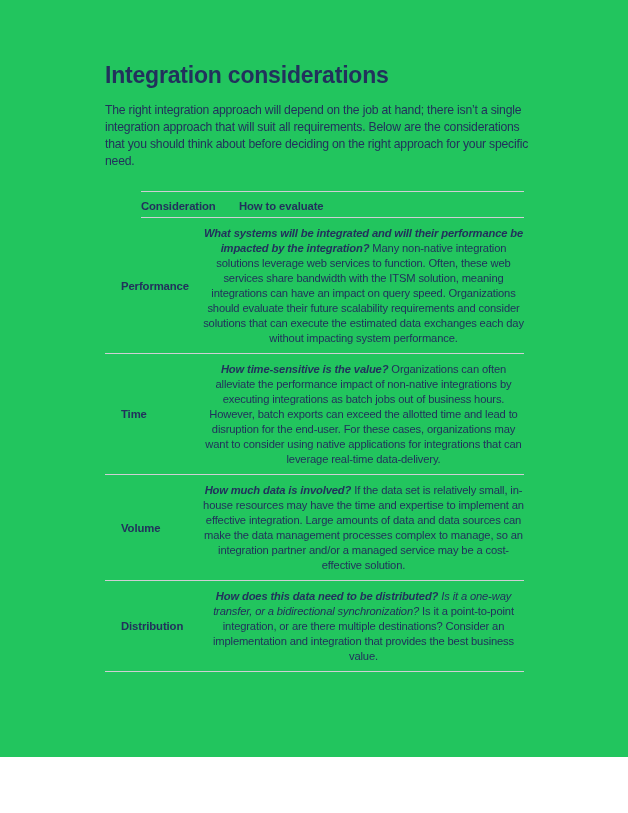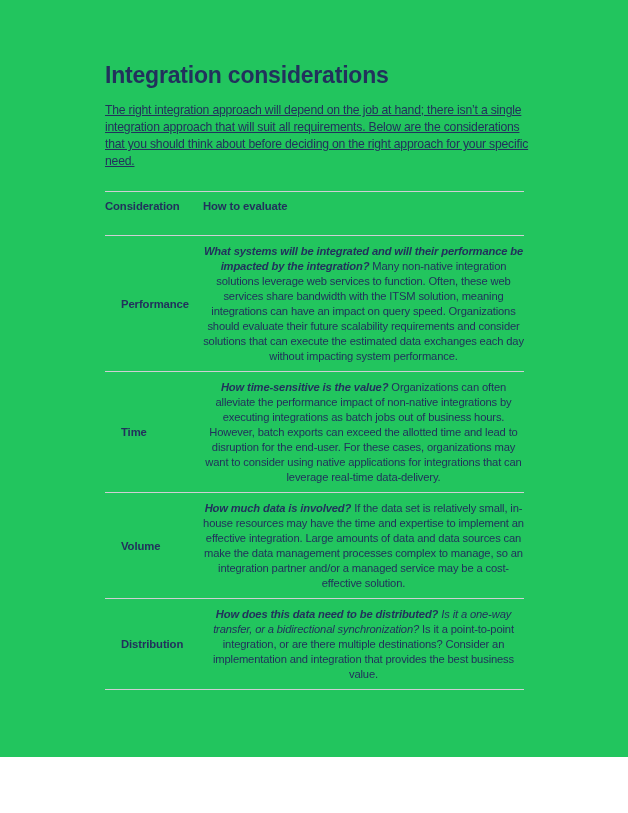--- a/index.html
+++ b/index.html
@@ -27,34 +27,34 @@
     line-height: 27px;
     font-weight: 700;
     letter-spacing: -0.2px;
   }
   .intro {
     margin: 13px 0 0 0;
     width: 432px;
     font-size: 12.2px;
     line-height: 17px;
     letter-spacing: -0.2px;
-    text-decoration: underline;
   }
   .table {
     margin-top: 21px;
     width: 419px;
   }
   .thead, .trow {
     display: grid;
     grid-template-columns: 98px 1fr;
   }
   .thead {
     border-top: 1px solid #cfcfd4;
     border-bottom: 1px solid #cfcfd4;
-    padding: 8px 0 23px 0;
+    padding: 8px 0 5px 0;
+    margin-left: 36px;
   }
   .th {
     font-size: 11.3px;
     font-weight: 700;
     letter-spacing: -0.1px;
   }
   .trow {
     border-bottom: 1px solid #cfcfd4;
   }
   .tlabel {

